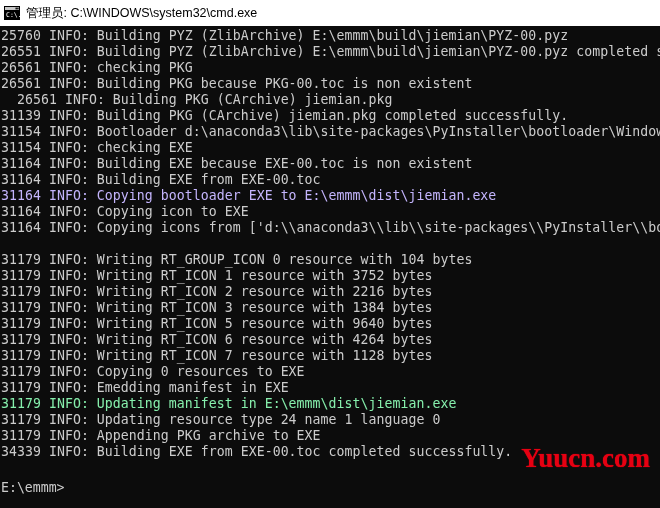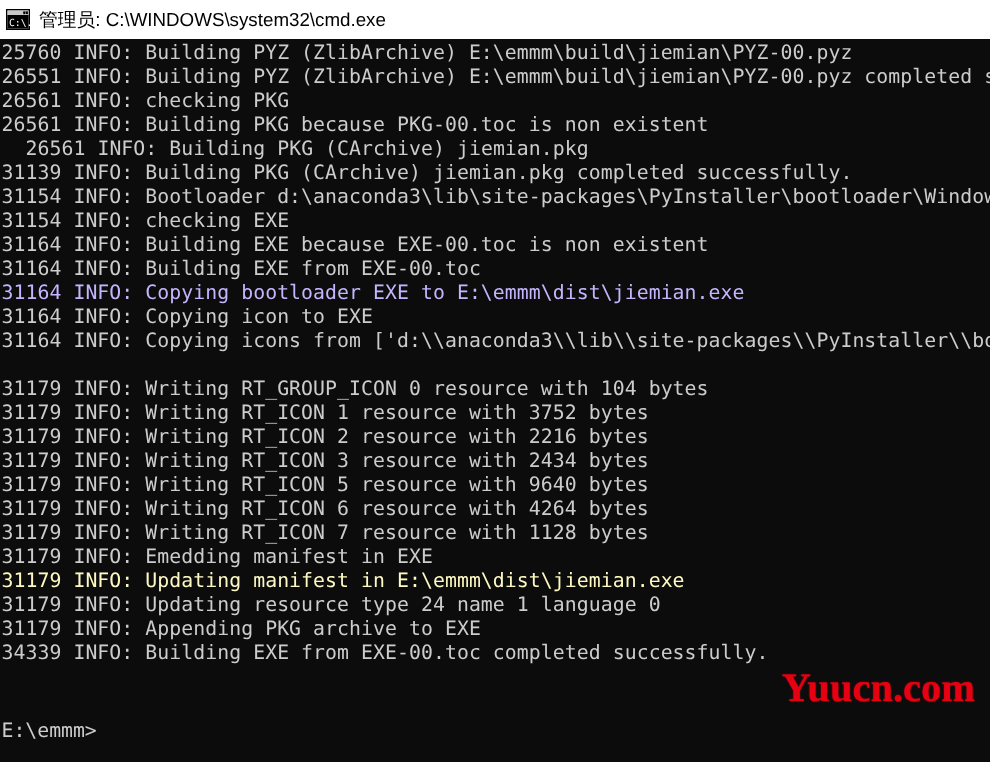--- a/index.html
+++ b/index.html
@@ -135,26 +135,27 @@
         <div class="cline" style="color: rgb(204, 204, 204);">31154 INFO: checking EXE</div>
         <div class="cline" style="color: rgb(204, 204, 204);">31164 INFO: Building EXE because EXE-00.toc is non existent</div>
         <div class="cline" style="color: rgb(204, 204, 204);">31164 INFO: Building EXE from EXE-00.toc</div>
         <div class="cline" style="color: #c4b5fd;">31164 INFO: Copying bootloader EXE to E:\emmm\dist\jiemian.exe</div>
         <div class="cline" style="color: rgb(204, 204, 204);">31164 INFO: Copying icon to EXE</div>
         <div class="cline" style="color: rgb(204, 204, 204);">31164 INFO: Copying icons from ['d:\\anaconda3\\lib\\site-packages\\PyInstaller\\bo</div>
         <div class="cline blank"></div>
         <div class="cline" style="color: rgb(204, 204, 204);">31179 INFO: Writing RT_GROUP_ICON 0 resource with 104 bytes</div>
         <div class="cline" style="color: rgb(204, 204, 204);">31179 INFO: Writing RT_ICON 1 resource with 3752 bytes</div>
         <div class="cline" style="color: rgb(204, 204, 204);">31179 INFO: Writing RT_ICON 2 resource with 2216 bytes</div>
-        <div class="cline" style="color: rgb(204, 204, 204);">31179 INFO: Writing RT_ICON 3 resource with 2434 bytes</div>
+        <div class="cline" style="color: rgb(204, 204, 204);">31179 INFO: Writing RT_ICON 3 resource with 1384 bytes</div>
         <div class="cline" style="color: rgb(204, 204, 204);">31179 INFO: Writing RT_ICON 5 resource with 9640 bytes</div>
         <div class="cline" style="color: rgb(204, 204, 204);">31179 INFO: Writing RT_ICON 6 resource with 4264 bytes</div>
         <div class="cline" style="color: rgb(204, 204, 204);">31179 INFO: Writing RT_ICON 7 resource with 1128 bytes</div>
+        <div class="cline" style="color: rgb(204, 204, 204);">31179 INFO: Copying 0 resources to EXE</div>
         <div class="cline" style="color: rgb(204, 204, 204);">31179 INFO: Emedding manifest in EXE</div>
-        <div class="cline" style="color: #fef9c3;">31179 INFO: Updating manifest in E:\emmm\dist\jiemian.exe</div>
+        <div class="cline" style="color: #86efac;">31179 INFO: Updating manifest in E:\emmm\dist\jiemian.exe</div>
         <div class="cline" style="color: rgb(204, 204, 204);">31179 INFO: Updating resource type 24 name 1 language 0</div>
         <div class="cline" style="color: rgb(204, 204, 204);">31179 INFO: Appending PKG archive to EXE</div>
         <div class="cline" style="color: rgb(204, 204, 204);">34339 INFO: Building EXE from EXE-00.toc completed successfully.</div>
         <div class="cline blank"></div>
         <div class="cline blank"></div>
       </div>
 
     <div id="watermark" style="color: rgb(230, 0, 18); text-shadow: rgb(230, 0, 18) 0px 0px 1px;">Yuucn.com</div>
 
     <div id="prompt-line" style="color: rgb(204, 204, 204);">E:\emmm&gt;</div>

